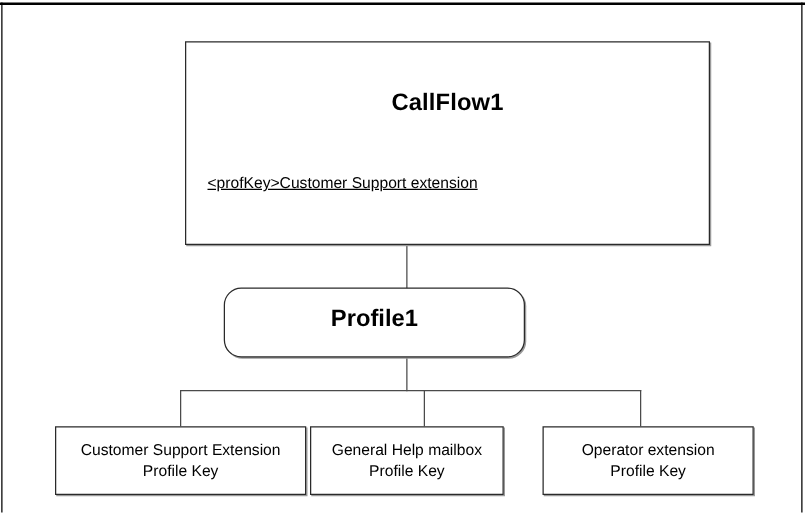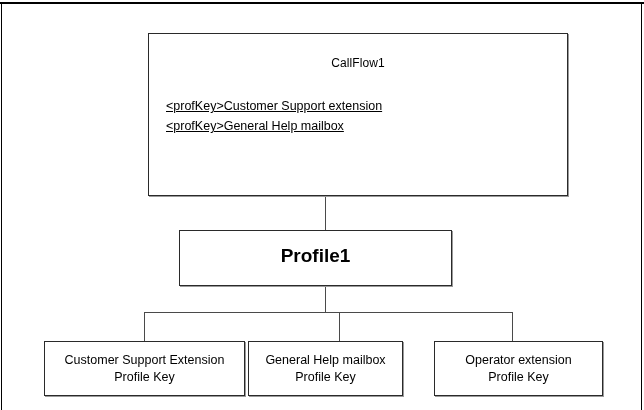--- a/index.html
+++ b/index.html
@@ -58,25 +58,25 @@
   }
 
   
   .node-callflow {
     left: 148px;
     top: 33px;
     width: 420px;
     height: 163px;
   }
   .node-callflow .node-title {
-    margin: 0;
+    margin: 16px;
     padding-top: 22px;
     text-align: center;
-    font-size: 12px;
-    font-weight: normal;
+    font-size: 19px;
+    font-weight: bold;
     letter-spacing: 0.1px;
   }
   .prof-list {
     margin: 0;
     padding: 26px 0 0 17px;
     list-style: none;
   }
   .prof-list li {
     font-size: 12.5px;
     line-height: 20px;
@@ -84,22 +84,23 @@
     text-decoration: underline;
   }
   .prof-list li.indent {
     padding-left: 3px;
   }
 
   
   .node-profile {
     left: 179px;
     top: 230px;
-    width: 273px;
+    width: 241px;
     height: 56px;
+    border-radius: 14px;
   }
   .node-profile .node-title {
     margin: 0;
     padding-top: 14px;
     text-align: center;
     font-size: 19px;
     font-weight: bold;
   }
 
   
@@ -155,21 +156,20 @@
   <div class="conn conn-v conn-mid-drop"></div>
   <div class="conn conn-h conn-bus"></div>
   <div class="conn conn-v conn-leaf-0"></div>
   <div class="conn conn-v conn-leaf-1"></div>
   <div class="conn conn-v conn-leaf-2"></div>
 
   <div class="node node-callflow">
     <div class="node-title">CallFlow1</div>
     <ul class="prof-list">
       <li>&lt;profKey&gt;Customer Support extension</li>
-      <li>&lt;profKey&gt;General Help mailbox</li>
     </ul>
   </div>
 
   <div class="node node-profile">
     <div class="node-title">Profile1</div>
   </div>
 
   <div class="node node-leaf leaf-0">
     <div class="leaf-text">
       <span>Customer Support Extension</span><br>

